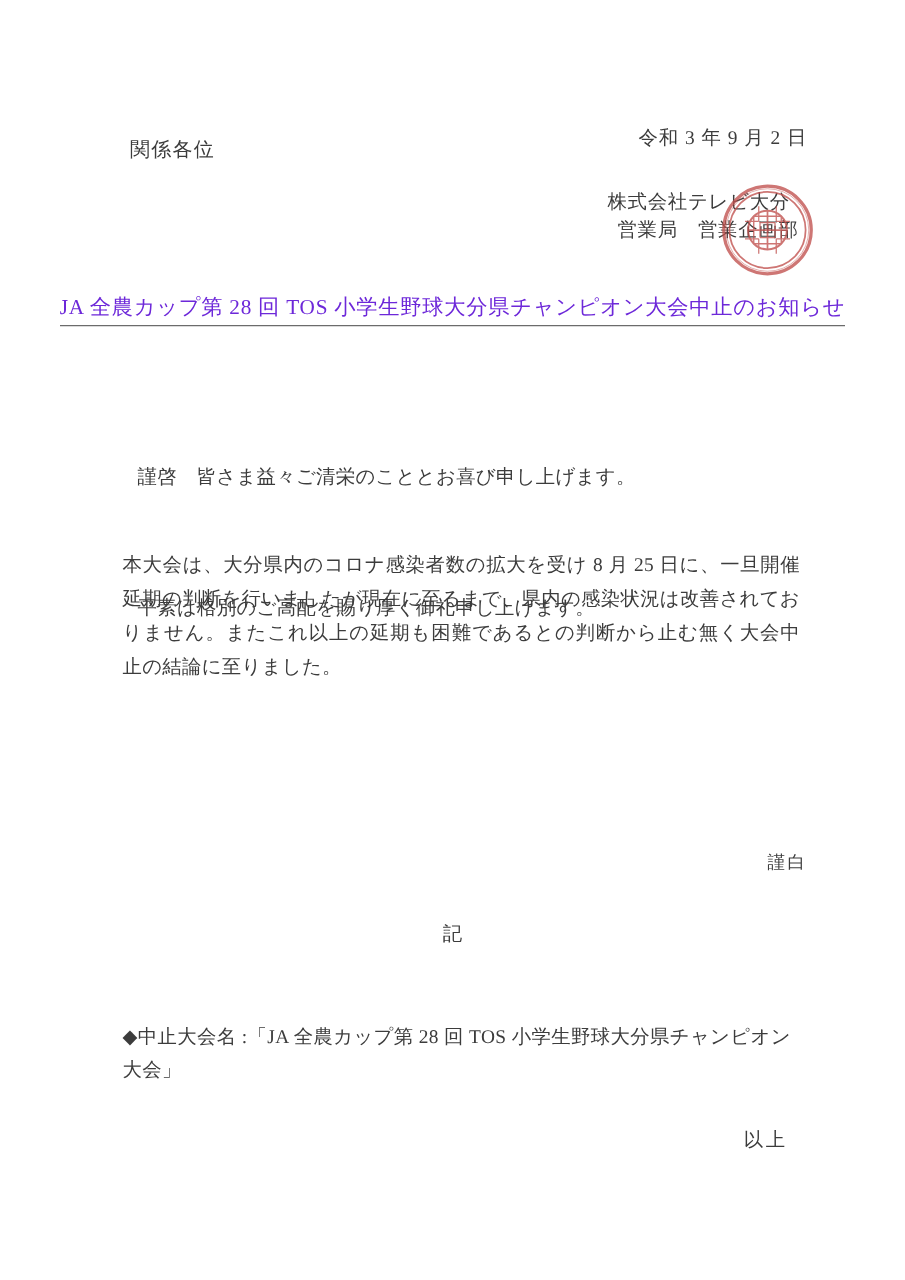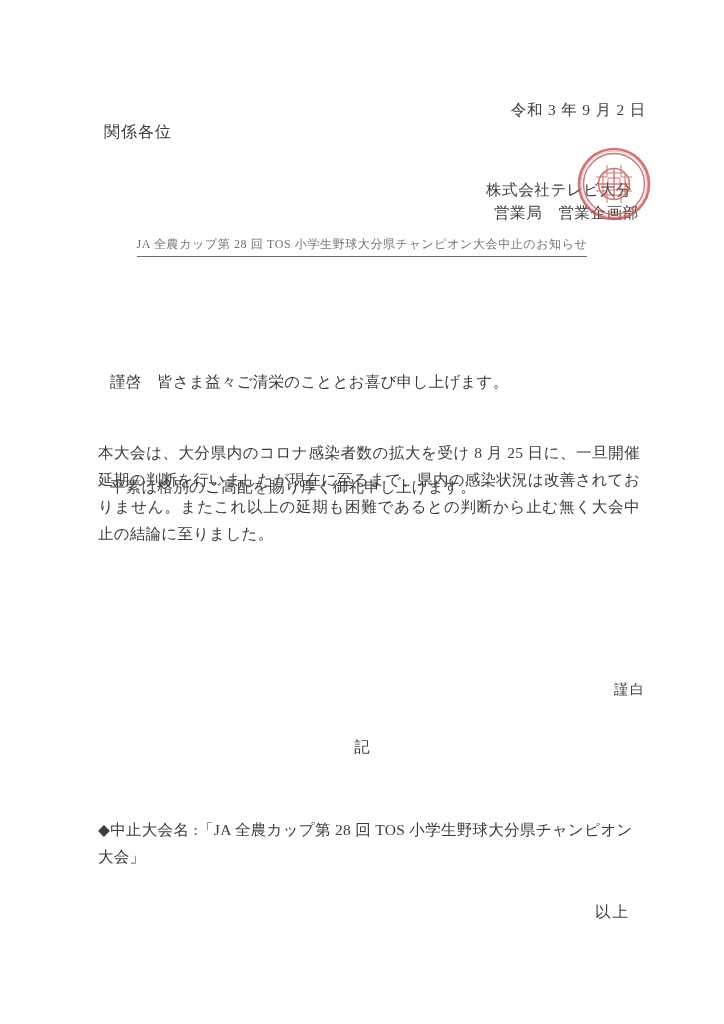--- a/index.html
+++ b/index.html
@@ -38,38 +38,37 @@
     top: 100px;
     right: 78px;
     font-size: 15.5px;
     letter-spacing: 0.8px;
     color: #3c3c3c;
   }
 
   
   .addressee {
     position: absolute;
-    top: 122px;
+    top: 110px;
     left: 104px;
     font-size: 16px;
     letter-spacing: 1px;
     color: #3c3c3c;
   }
 
   
   .sender {
     position: absolute;
     top: 150px;
     left: 486px;
     font-size: 15.5px;
     line-height: 23px;
     letter-spacing: 0.6px;
     color: #3c3c3c;
     text-align: left;
-    margin-top: 28px;
   }
   .sender-line-2 {
     padding-left: 8px;
   }
 
   
   .seal {
     position: absolute;
     top: 146px;
     left: 576px;
@@ -82,23 +81,23 @@
   
   .title-wrap {
     position: absolute;
     top: 234px;
     left: 0;
     width: 724px;
     text-align: center;
   }
   .title {
     display: inline-block;
-    font-size: 12px;
+    font-size: 17px;
     letter-spacing: 0.6px;
-    color: #737373;
+    color: #6d28d9;
     border-bottom: 1px solid #6b6b6b;
     padding-bottom: 3px;
   }
 
   
   .greeting {
     position: absolute;
     top: 302px;
     left: 98px;
     width: 540px;

